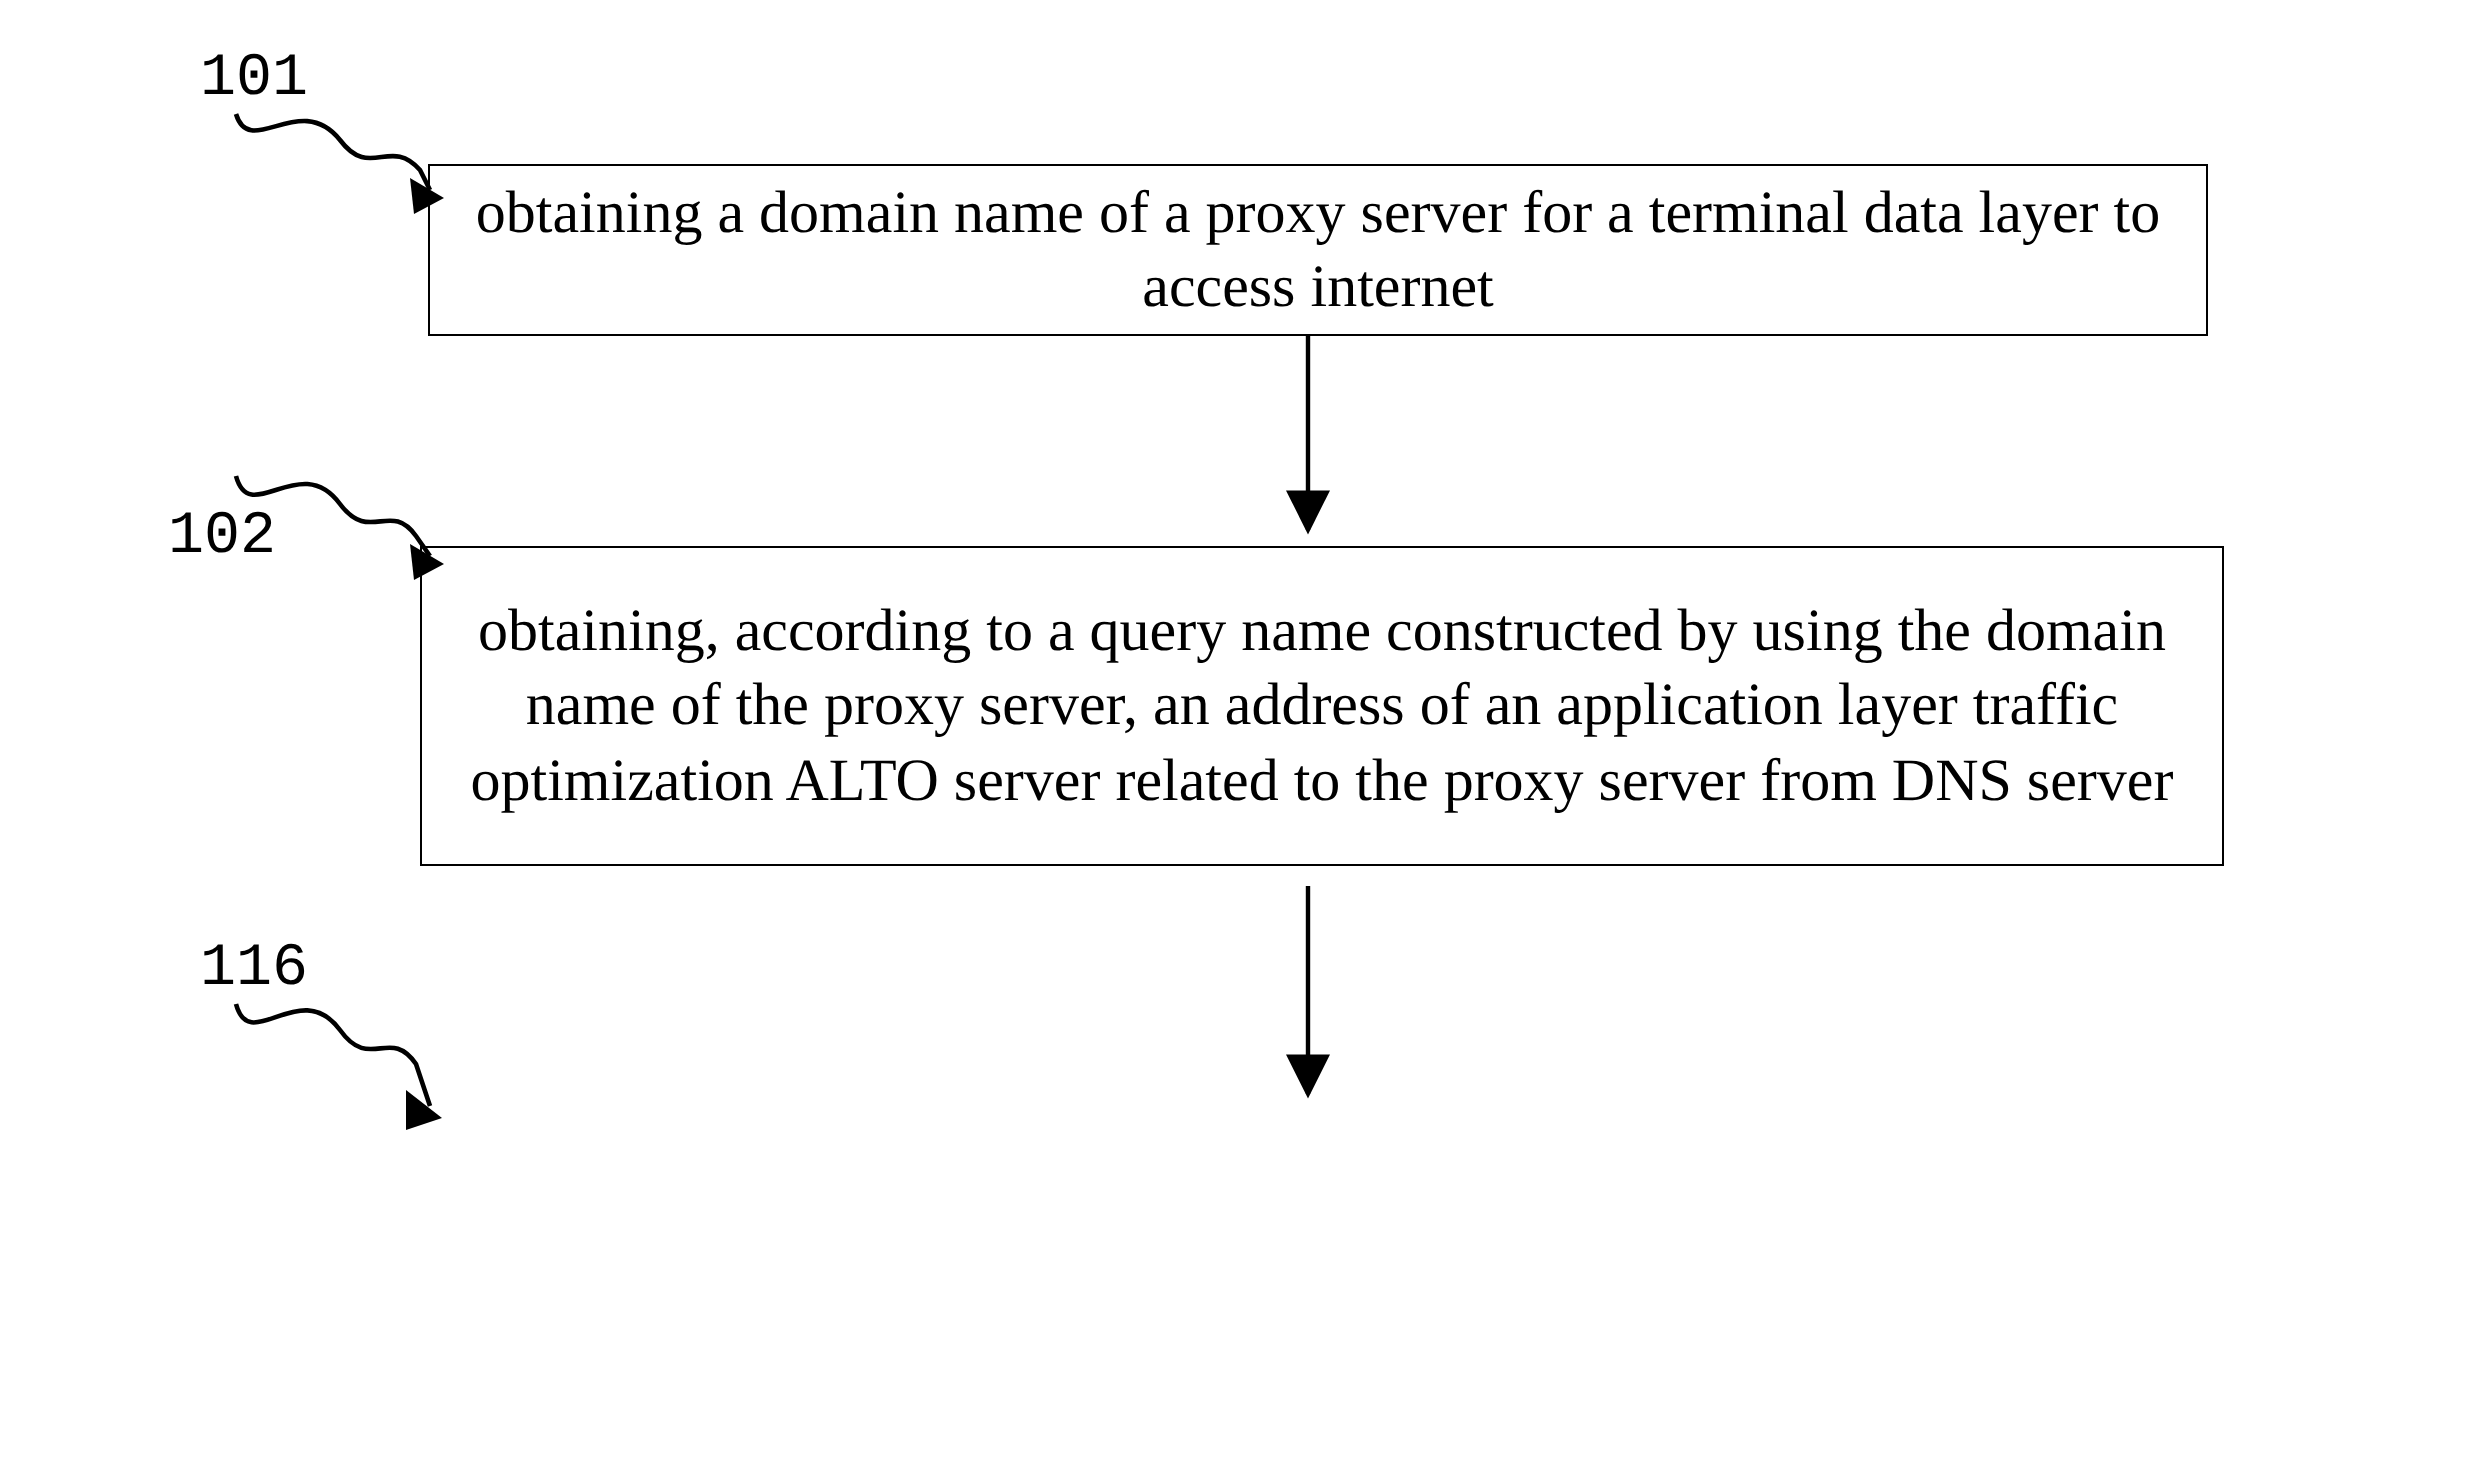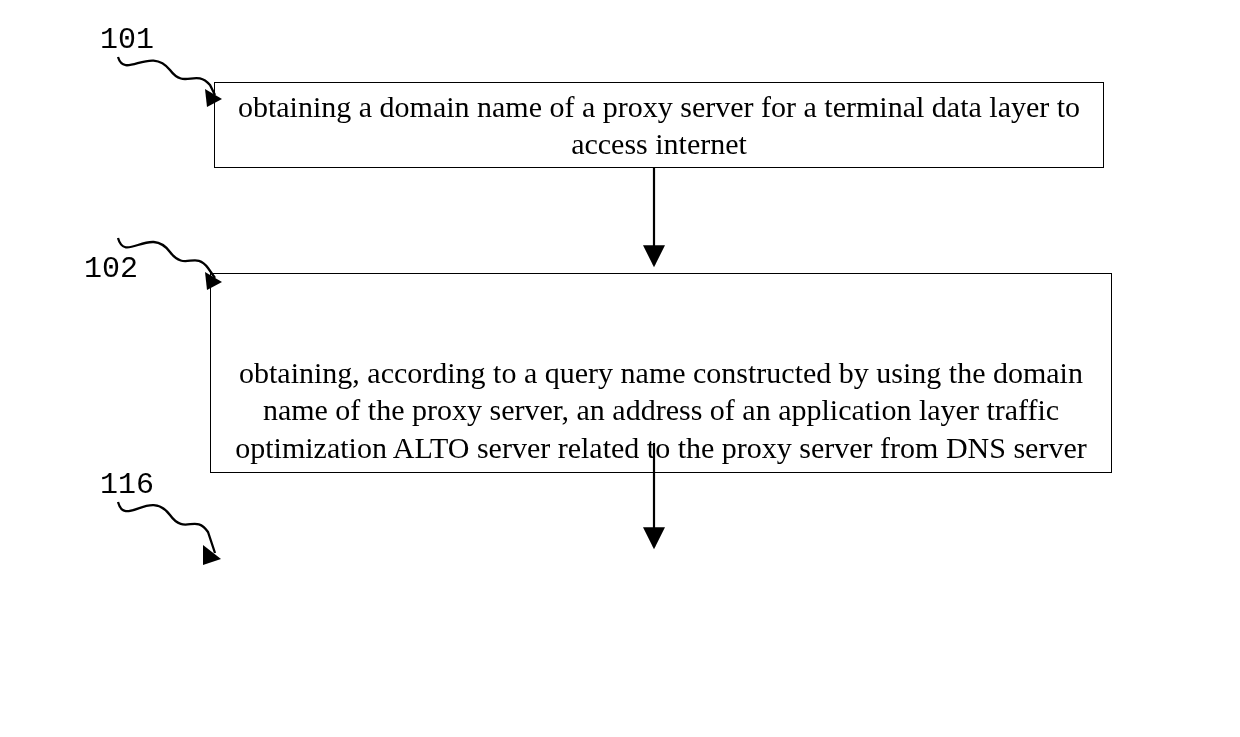--- a/index.html
+++ b/index.html
@@ -47,21 +47,21 @@
   <div class="step-label" style="left:100px; top:25px;">101</div>
 
   <div class="step-label" style="left:84px; top:206px;margin-top:48px;">102</div>
 
   <div class="step-label" style="left:100px; top:470px;">116</div>
 
   <div class="step-box" style="left:214px; top:82px; width:890px; height:86px;">
     <span>obtaining a domain name of a proxy server for a terminal data layer to access internet</span>
   </div>
 
-  <div class="step-box" style="left:210px; top:273px; width:902px; height:200px;align-items:flex-end;">
+  <div class="step-box" style="left:210px; top:273px; width:902px; height:160px;">
     <span>obtaining, according to a query name constructed by using the domain name of the proxy server, an address of an application layer traffic optimization ALTO server related to the proxy server from DNS server</span>
   </div>
 
 
   <svg style="left:0; top:0;" width="1240" height="737">
     <defs>
       <marker id="arrowhead" markerWidth="12" markerHeight="12" refX="9" refY="5" orient="auto">
         <path d="M0,0 L10,5 L0,10 Z" fill="#000"></path>
       </marker>
     </defs>

